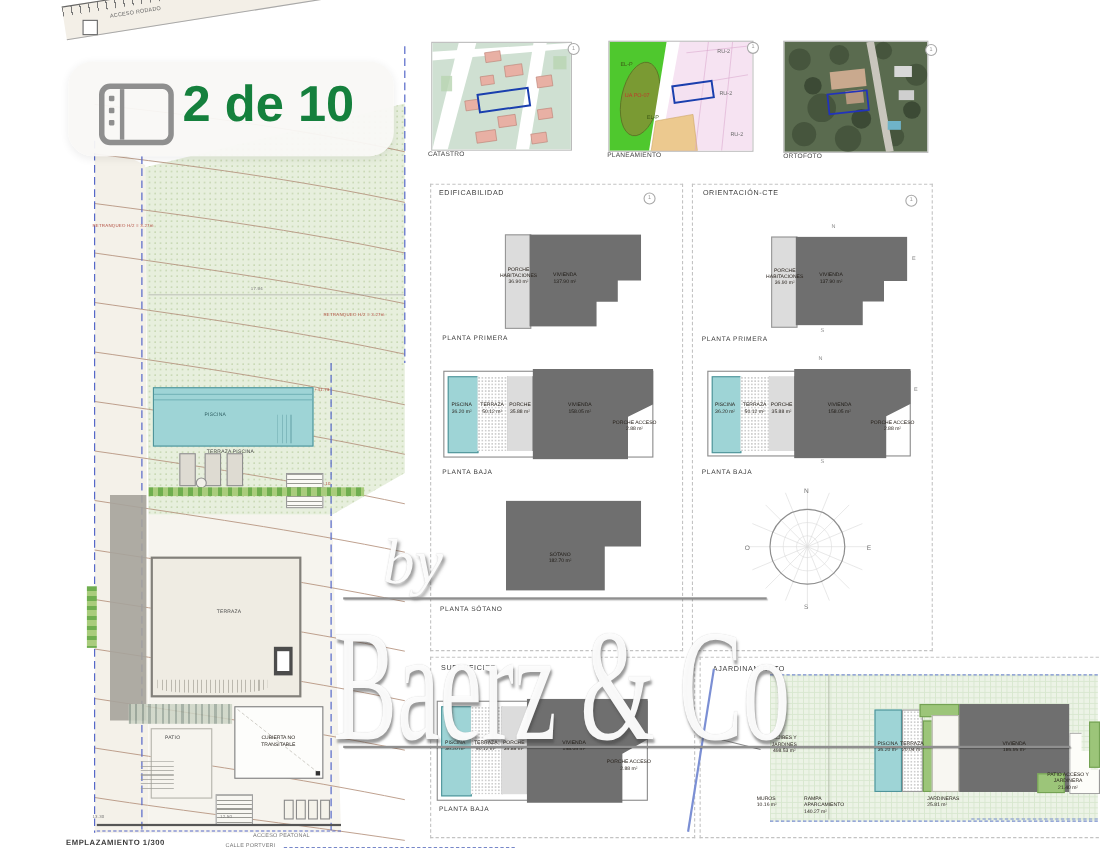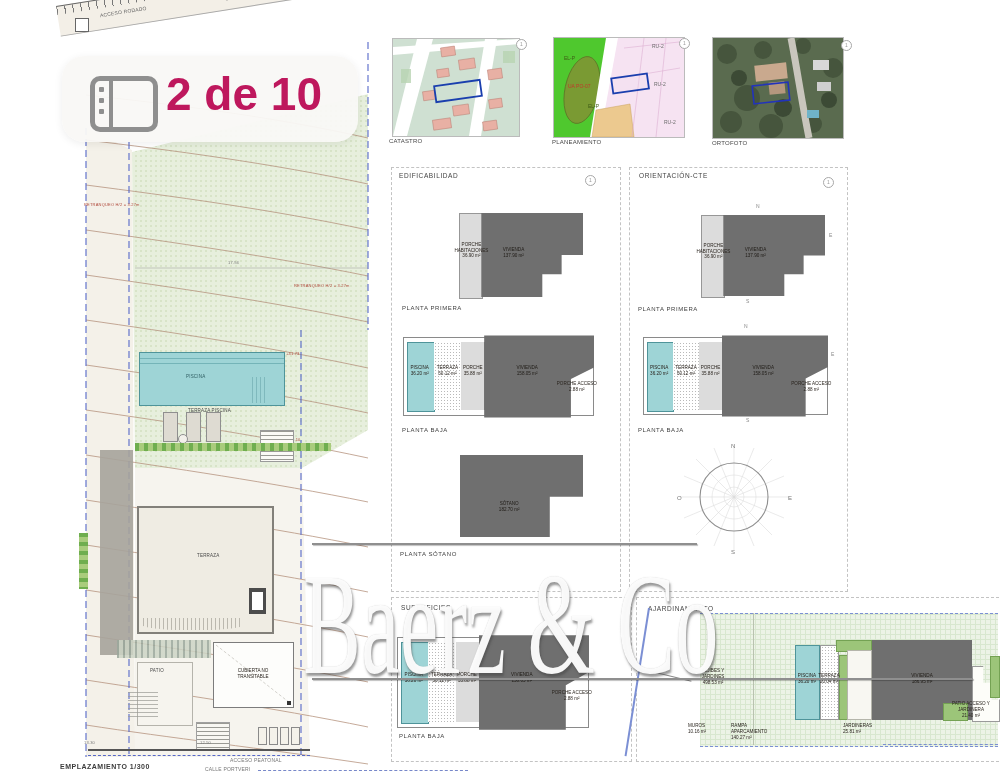--- a/index.html
+++ b/index.html
@@ -42,21 +42,21 @@
   
   .wm{color:rgba(253,253,253,.97);text-shadow:2px 3px 3px rgba(70,70,70,.55),0 0 1px rgba(120,120,120,.35);
       font-family:"Liberation Serif",serif;}
   .wmline{position:absolute;height:2px;background:#8f8f8f;box-shadow:1px 1px 1px rgba(0,0,0,.25);}
   
   #badge{position:absolute;left:62px;top:56px;width:296px;height:86px;border-radius:22px;
          background:rgba(249,248,246,.95);box-shadow:0 2px 8px rgba(0,0,0,.07);z-index:50;}
   #badge-icon{position:absolute;left:28px;top:20px;width:58px;height:46px;border:5px solid #8f8f8f;border-radius:10px;}
   #badge-icon .bar{position:absolute;left:14px;top:0;width:4px;height:100%;background:#8f8f8f;}
   #badge-icon .dot{position:absolute;left:4px;width:5px;height:5px;background:#8f8f8f;border-radius:1px;}
-  #badge-text{position:absolute;left:104px;top:15px;font:600 46px/1 "Liberation Sans",sans-serif;color:#be185d;}
+  #badge-text{position:absolute;left:104px;top:15px;font:600 46px/1 "Liberation Sans",sans-serif;color:#15803d;}
   .gardengrid{background:linear-gradient(#d8e7cf 1px,transparent 1px),linear-gradient(90deg,#d8e7cf 1px,transparent 1px),#ecf3e6;
               background-size:5px 5px;}
 </style>
 </head>
 <body>
 
 <div id="canvas">
 
   <svg class="ab" style="left:60px;top:0;" width="315" height="775" viewBox="0 0 315 775">
 
@@ -467,20 +467,21 @@
     </div>
   <div class="fl" style="left:731px;top:723px;width:52px;align-items:flex-start;text-align:left;">
     <span>RAMPA APARCAMIENTO</span>
       <span>140.27 m²</span>
     </div>
   <div class="fl" style="left:843px;top:723px;width:32px;align-items:flex-start;text-align:left;">
     <span>JARDINERAS</span>
       <span>25.81 m²</span>
     </div>
 
+  <div class="ab wm" style="left:348px;top:477px;font-size:58px;font-style:italic;z-index:40;">by</div>
   <div class="wmline" style="left:312px;top:543px;width:385px;z-index:40;"></div>
   <div class="ab wm" style="left:303px;top:552px;font-size:145px;line-height:1;white-space:nowrap;transform:scaleX(.60);transform-origin:left top;z-index:40;">Baerz &amp; Co</div>
   <div class="wmline" style="left:312px;top:678px;width:661px;z-index:40;"></div>
 
   <div id="badge">
     <div id="badge-icon">
       <div class="bar"></div>
       <div class="dot" style="top:6px;"></div>
       <div class="dot" style="top:17px;"></div>
       <div class="dot" style="top:28px;"></div>

